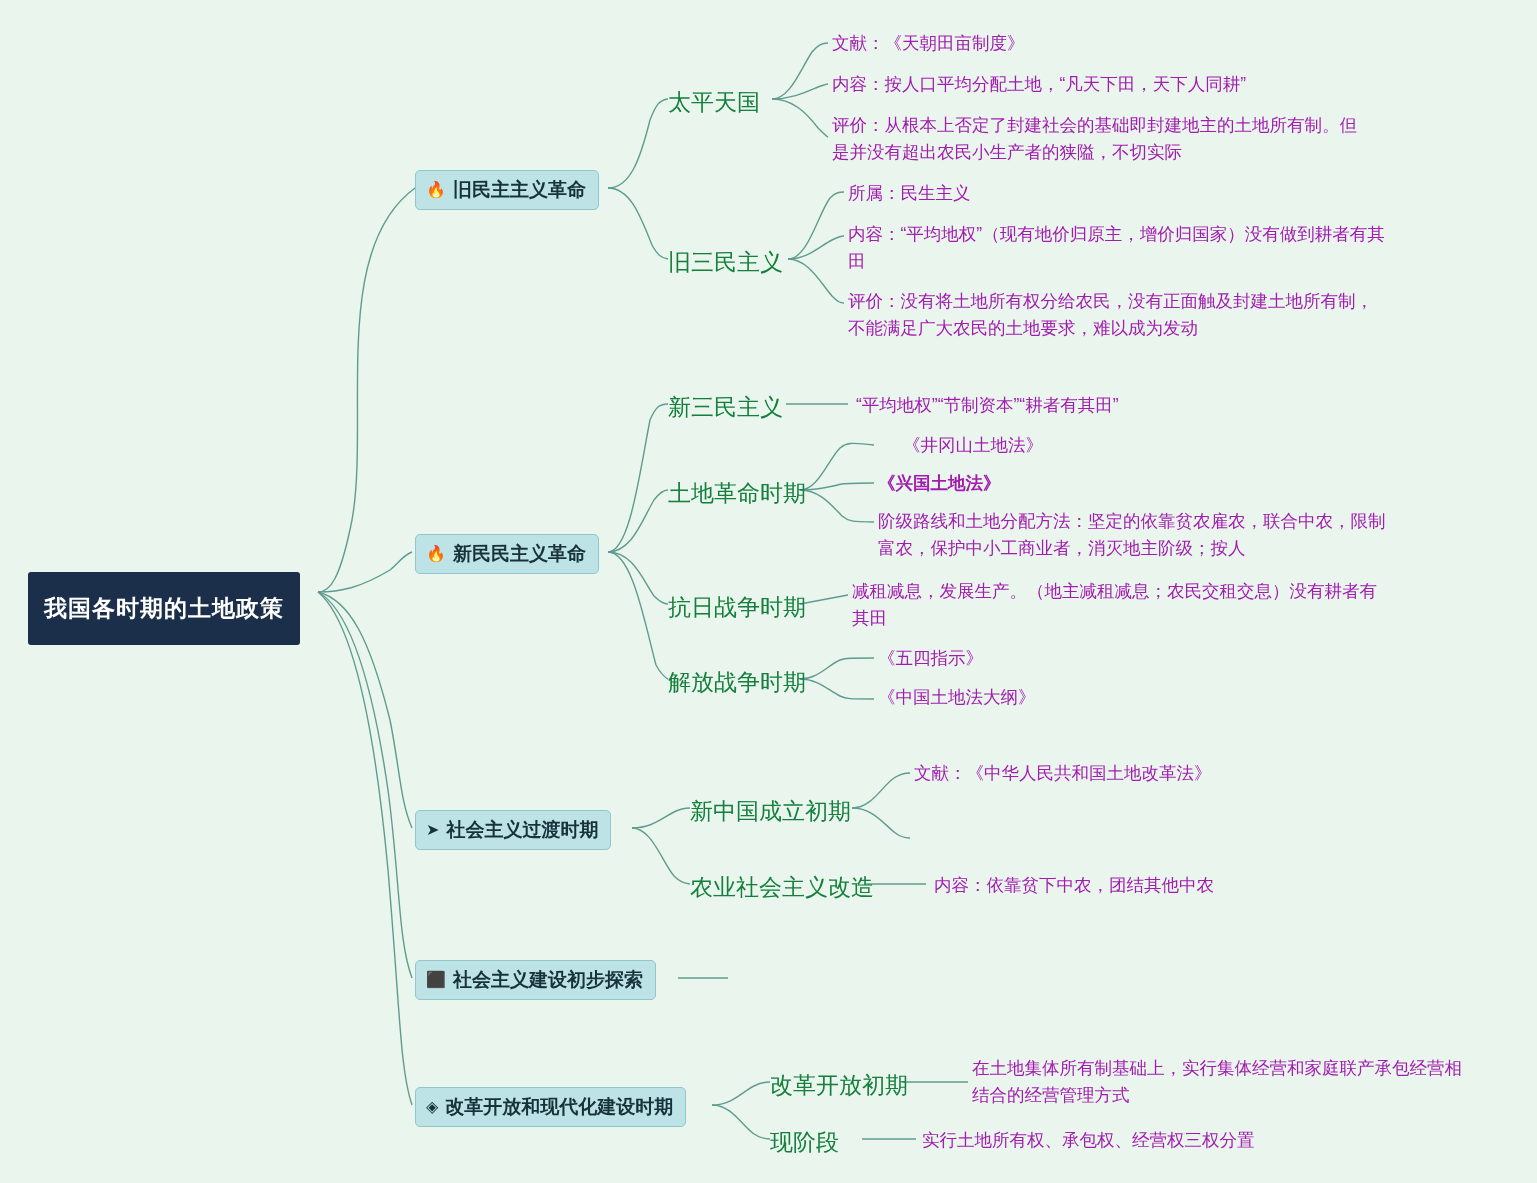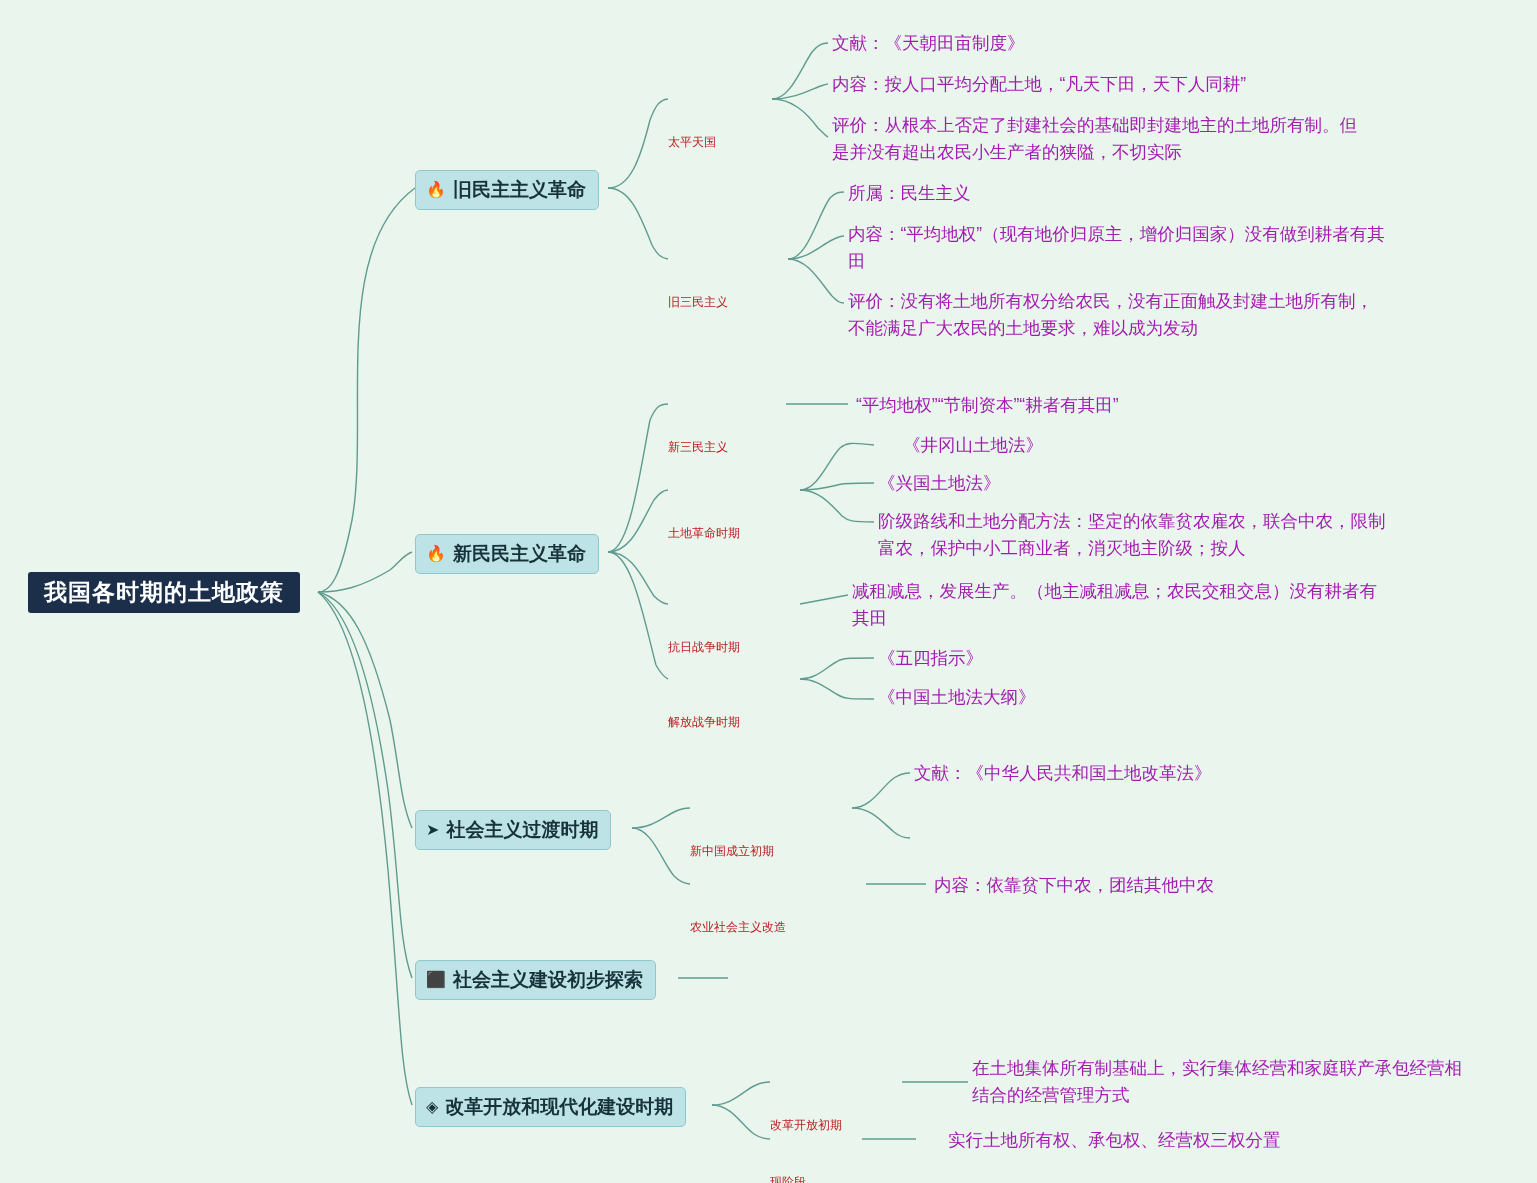--- a/index.html
+++ b/index.html
@@ -30,21 +30,21 @@
   .node {
     position: absolute;
     box-sizing: border-box;
   }
   
   .root-node {
     background: #1b2f4b;
     color: #ffffff;
     font-size: 23px;
     font-weight: bold;
-    padding: 5px 16px;
+    padding: 21px 16px;
     border-radius: 3px;
     white-space: nowrap;
     letter-spacing: 1px;
   }
   
   .l1-node {
     background: #bde3e6;
     border: 1px solid #8fc7cc;
     border-radius: 5px;
     padding: 6px 12px 6px 10px;
@@ -56,25 +56,24 @@
     align-items: center;
     gap: 7px;
   }
   .l1-icon {
     font-size: 16px;
     line-height: 1;
     display: inline-block;
   }
   
   .l2-node {
-    font-size: 12px;
-    color: #b91c1c;
+    font-size: 23px;
+    color: #15803d;
     white-space: nowrap;
     line-height: 1.45;
-    margin-top: 48px;
   }
   
   .l3-node {
     font-size: 17.5px;
     color: #a21caf;
     line-height: 1.55;
   }
   .l3-node.wrap {
     white-space: normal;
   }
@@ -160,21 +159,21 @@
   <div class="node l1-node" style="left:415px; top:534px;">
     <span class="l1-icon">🔥</span>
     <span>新民民主义革命</span>
   </div>
 
   <div class="node l2-node" style="left:668px; top:391px;">新三民主义</div>
   <div class="node l3-node nowrap" style="left:856px; top:392px;">“平均地权”“节制资本”“耕者有其田”</div>
 
   <div class="node l2-node" style="left:668px; top:477px;">土地革命时期</div>
   <div class="node l3-node nowrap" style="left:878px; top:432px;margin-left:25px;">《井冈山土地法》</div>
-  <div class="node l3-node nowrap" style="left:878px; top:470px;">《兴国土地法》</div>
+  <div class="node l3-node nowrap" style="left:878px; top:470px;font-weight:bold;">《兴国土地法》</div>
   <div class="node l3-node wrap" style="left:878px; top:508px; width:522px;">阶级路线和土地分配方法：坚定的依靠贫农雇农，联合中农，限制富农，保护中小工商业者，消灭地主阶级；按人</div>
 
   <div class="node l2-node" style="left:668px; top:591px;">抗日战争时期</div>
   <div class="node l3-node wrap" style="left:852px; top:578px; width:540px;">减租减息，发展生产。（地主减租减息；农民交租交息）没有耕者有其田</div>
 
   <div class="node l2-node" style="left:668px; top:666px;">解放战争时期</div>
   <div class="node l3-node nowrap" style="left:878px; top:645px;">《五四指示》</div>
   <div class="node l3-node nowrap" style="left:878px; top:684px;">《中国土地法大纲》</div>
 
   <div class="node l1-node" style="left:415px; top:810px;">
@@ -195,15 +194,15 @@
 
   <div class="node l1-node" style="left:415px; top:1087px;">
     <span class="l1-icon">◈</span>
     <span>改革开放和现代化建设时期</span>
   </div>
 
   <div class="node l2-node" style="left:770px; top:1069px;">改革开放初期</div>
   <div class="node l3-node wrap" style="left:972px; top:1055px; width:500px;">在土地集体所有制基础上，实行集体经营和家庭联产承包经营相结合的经营管理方式</div>
 
   <div class="node l2-node" style="left:770px; top:1126px;">现阶段</div>
-  <div class="node l3-node nowrap" style="left:922px; top:1127px;margin-left:26px;">实行土地所有权、承包权、经营权三权分置</div>
+  <div class="node l3-node nowrap" style="left:922px; top:1127px;">实行土地所有权、承包权、经营权三权分置</div>
 
 </div>
 
 </body></html>

